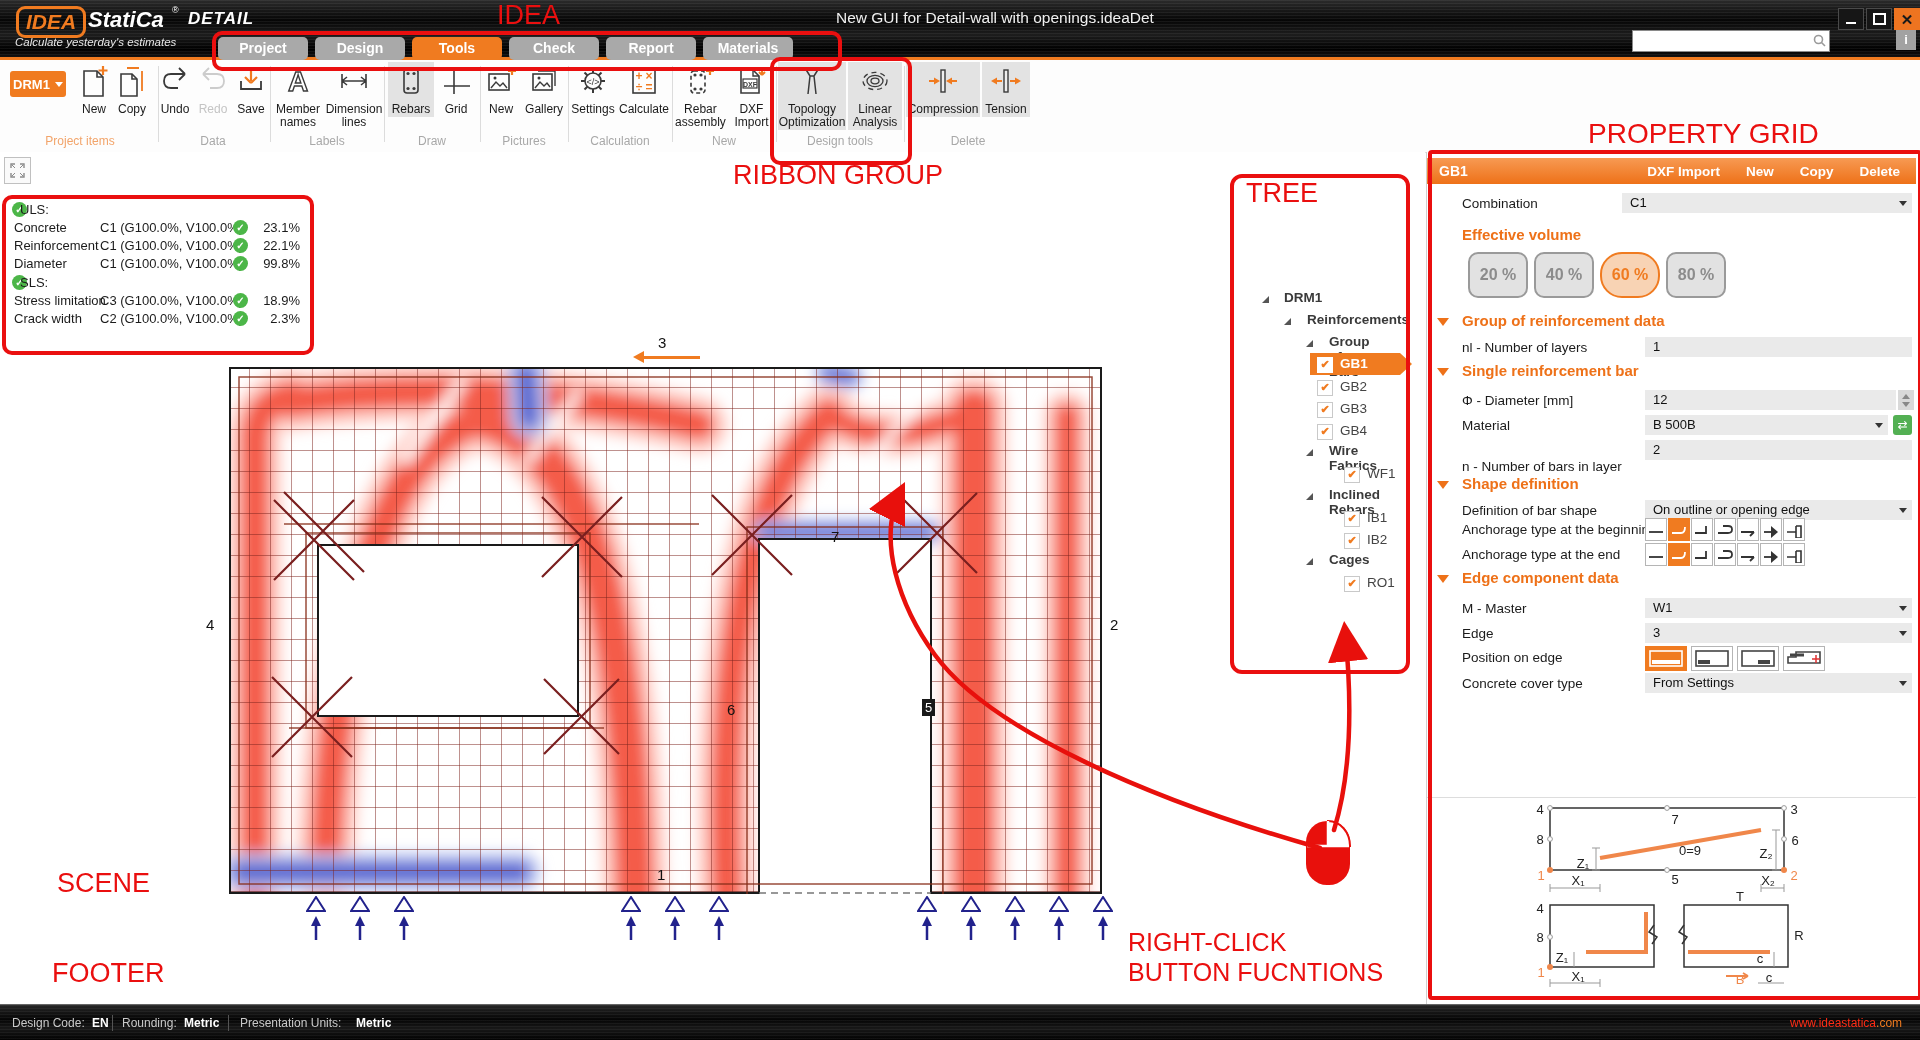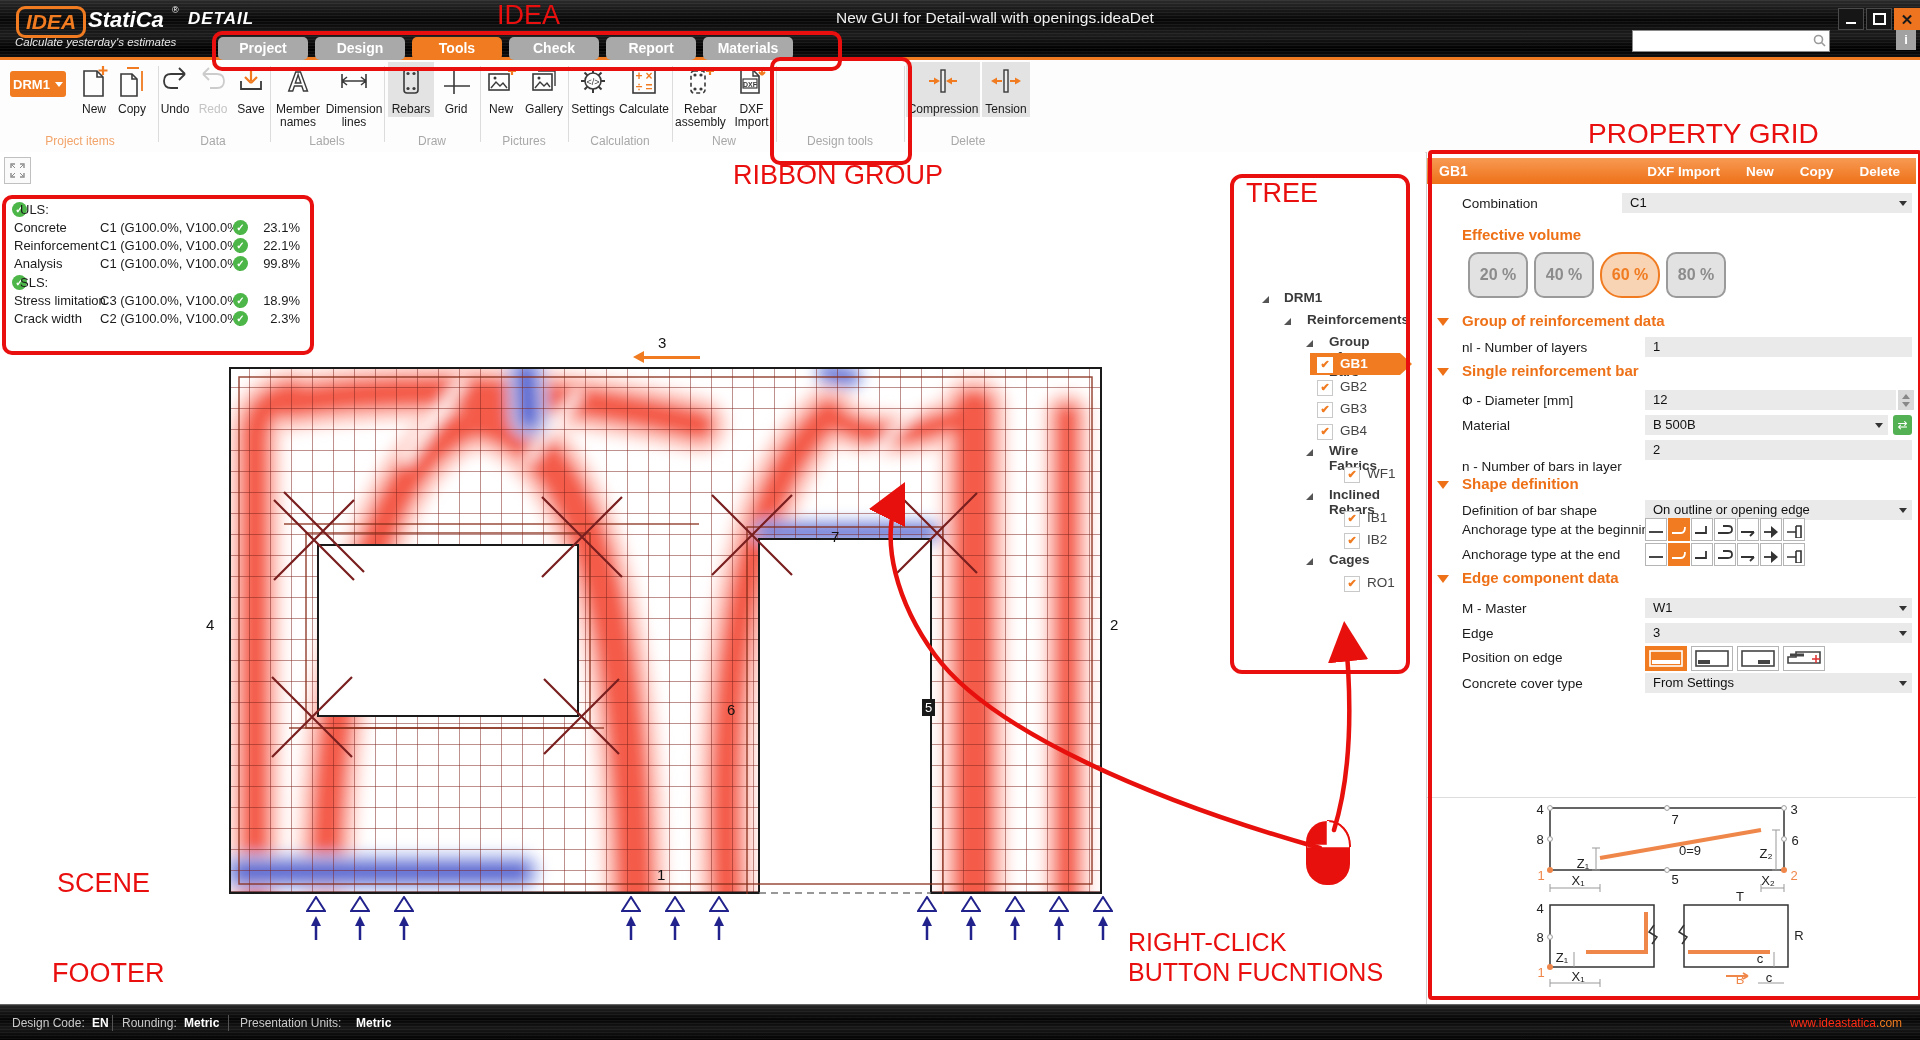--- a/index.html
+++ b/index.html
@@ -379,20 +379,40 @@
             </svg>
         </span>
         <span class="cap">DXF Import</span>
       </div>
     </div>
     <div class="glabel">New</div>
   </div>
   <div class="rsep" style="left:776px;"></div>
 
   <div class="rgroup" style="left:778px;width:124px;">
+    <div class="rbtns">
+      <div class="rbtn sel" style="width:66px;">
+        <span class="ricon">
+          <svg width="34" height="36" viewBox="0 0 34 36">
+              <path d="M10,4 L15,12 M24,4 L19,12 M15,12 L13,30 M19,12 L21,30 M15,12 H19" fill="none" stroke="#3a3a3a" stroke-width="1.5"></path>
+            </svg>
+        </span>
+        <span class="cap">Topology Optimization</span>
+      </div>
+      <div class="rbtn sel" style="width:52px;">
+        <span class="ricon">
+          <svg width="34" height="36" viewBox="0 0 34 36">
+              <ellipse cx="17" cy="17" rx="4" ry="2.8" fill="none" stroke="#3a3a3a" stroke-width="1.3"></ellipse>
+              <ellipse cx="17" cy="17" rx="8" ry="5.6" fill="none" stroke="#3a3a3a" stroke-width="1.3"></ellipse>
+              <ellipse cx="17" cy="17" rx="12" ry="8.6" fill="none" stroke="#3a3a3a" stroke-width="1.3" stroke-dasharray="5 4"></ellipse>
+            </svg>
+        </span>
+        <span class="cap">Linear Analysis</span>
+      </div>
+    </div>
     <div class="glabel">Design tools</div>
   </div>
   <div class="rsep" style="left:904px;"></div>
 
   <div class="rgroup" style="left:906px;width:124px;">
     <div class="rbtns">
       <div class="rbtn sel" style="width:72px;">
         <span class="ricon">
           <svg width="34" height="36" viewBox="0 0 34 36">
               <rect x="15" y="6" width="4" height="22" fill="#eee" stroke="#3a3a3a" stroke-width="1.4"></rect>
@@ -584,21 +604,21 @@
     <div class="rs-check" style="left:8px;top:4px;">✓</div>
     <div class="rs-head" style="top:4px;">ULS:</div>
     <div class="rs-label" style="top:22px;">Concrete</div>
     <div class="rs-combo" style="top:22px;">C1 (G100.0%, V100.0%)</div>
     <div class="rs-check" style="left:229px;top:22px;">✓</div>
     <div class="rs-val" style="top:22px;">23.1%</div>
     <div class="rs-label" style="top:40px;">Reinforcement</div>
     <div class="rs-combo" style="top:40px;">C1 (G100.0%, V100.0%)</div>
     <div class="rs-check" style="left:229px;top:40px;">✓</div>
     <div class="rs-val" style="top:40px;">22.1%</div>
-    <div class="rs-label" style="top:58px;">Analysis</div>
+    <div class="rs-label" style="top:58px;">Diameter</div>
     <div class="rs-combo" style="top:58px;">C1 (G100.0%, V100.0%)</div>
     <div class="rs-check" style="left:229px;top:58px;">✓</div>
     <div class="rs-val" style="top:58px;">99.8%</div>
     <div class="rs-check" style="left:8px;top:77px;">✓</div>
     <div class="rs-head" style="top:77px;">SLS:</div>
     <div class="rs-label" style="top:95px;">Stress limitation</div>
     <div class="rs-combo" style="top:95px;">C3 (G100.0%, V100.0%)</div>
     <div class="rs-check" style="left:229px;top:95px;">✓</div>
     <div class="rs-val" style="top:95px;">18.9%</div>
     <div class="rs-label" style="top:113px;">Crack width</div>

